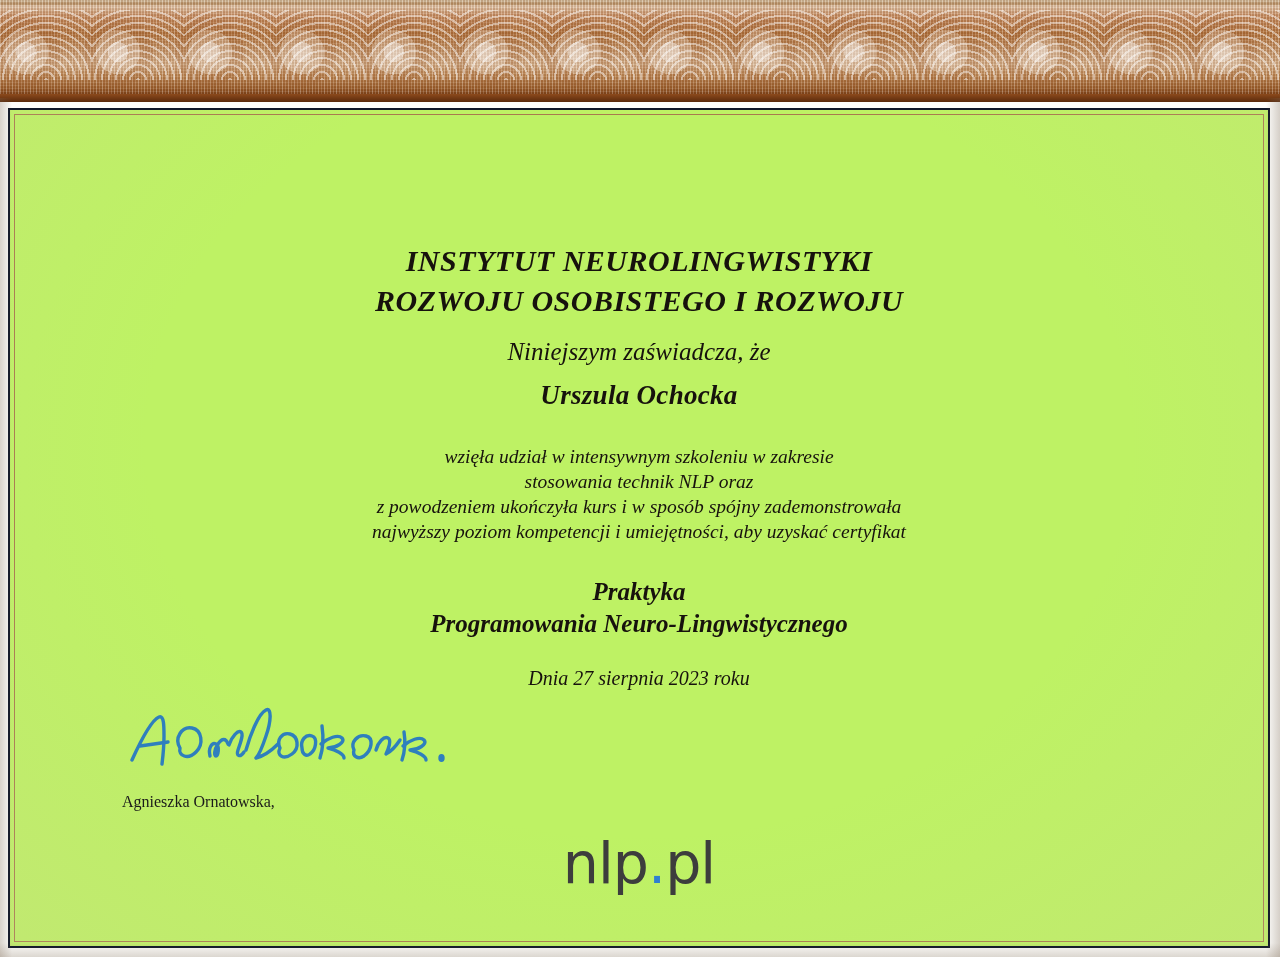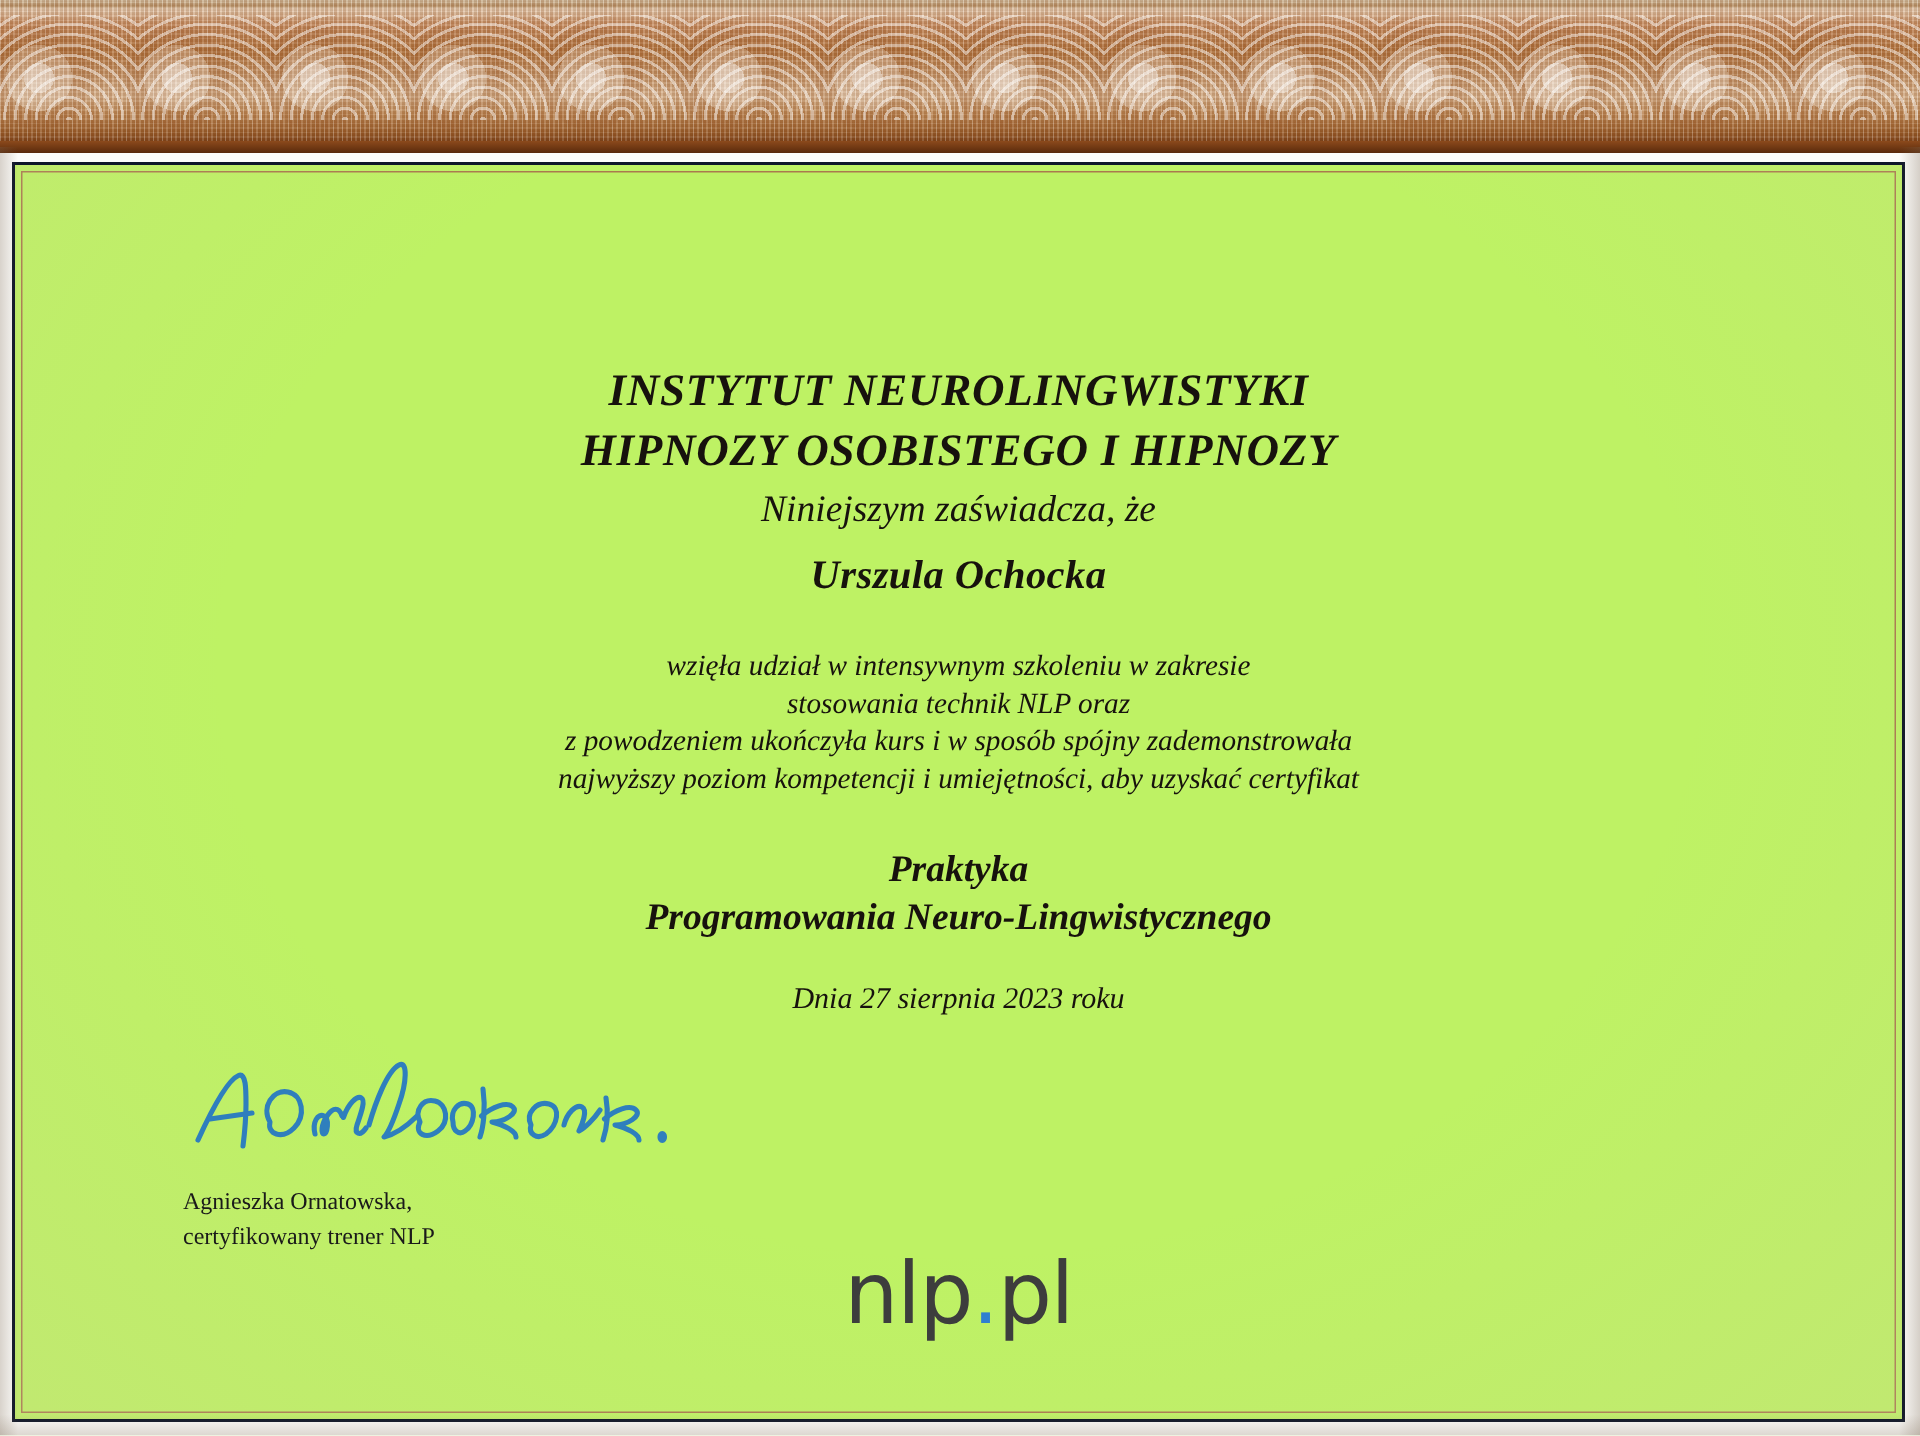--- a/index.html
+++ b/index.html
@@ -128,21 +128,21 @@
     letter-spacing: 0.5px;
     line-height: 38px;
   }
   .org-1 { margin-top: 132px; }
   .org-2 { margin-top: 2px; }
 
   .attest {
     font-family: "Liberation Serif", serif;
     font-style: italic;
     font-size: 25px;
-    margin-top: 6px;
+    margin-top: 18px;
   }
 
   .recipient {
     font-family: "Liberation Serif", serif;
     font-style: italic;
     font-weight: 700;
     font-size: 27px;
     margin-top: 14px;
     letter-spacing: 0.3px;
   }
@@ -237,21 +237,21 @@
     <div class="band-rule-bottom"></div>
   </div>
 
   <div class="frame-outer">
     <div class="frame-inner"></div>
     <div class="paper-tint"></div>
 
     <div class="content">
 
       <div class="org-line org-1">INSTYTUT NEUROLINGWISTYKI</div>
-      <div class="org-line org-2">HIPNOZY OSOBISTEGO I HIPNOZY</div>
+      <div class="org-line org-2">ROZWOJU OSOBISTEGO I ROZWOJU</div>
 
       <div class="attest">Niniejszym zaświadcza, że</div>
 
       <div class="recipient">Urszula Ochocka</div>
 
       <div class="body-text">
         <div>wzięła udział w intensywnym szkoleniu w zakresie</div>
         <div>stosowania technik NLP oraz</div>
         <div>z powodzeniem ukończyła kurs i w sposób spójny zademonstrowała</div>
         <div>najwyższy poziom kompetencji i umiejętności, aby uzyskać certyfikat</div>
@@ -278,21 +278,20 @@
             <path d="M196 28 C198 42 196 54 194 60"></path>
             <path d="M195 46 C202 40 212 36 216 40 C220 44 210 50 202 50 C210 52 218 56 218 60"></path>
             <path d="M228 52 C224 44 232 36 240 38 C248 40 246 52 238 58 C232 62 226 58 228 52 Z"></path>
             <path d="M250 52 C252 44 258 38 262 40 C266 42 262 52 260 56 C264 54 270 48 274 42"></path>
             <path d="M278 34 C280 46 278 56 276 62"></path>
             <path d="M277 48 C284 42 294 38 298 42 C302 46 292 52 284 52 C292 54 300 58 300 62"></path>
             <path d="M314 60 C314 63 317 63 317 60 C317 57 314 57 314 60 Z" fill="#2f7fbd"></path>
           </g>
         </svg>
         <div class="signer">Agnieszka Ornatowska,</div>
-        <div class="signer">certyfikowany trener NLP</div>
       </div>
 
       <div class="logo">
         <span>nlp</span><span class="dot">.</span><span>pl</span>
       </div>
 
     </div>
   </div>
 
   <div class="edge-left"></div>

